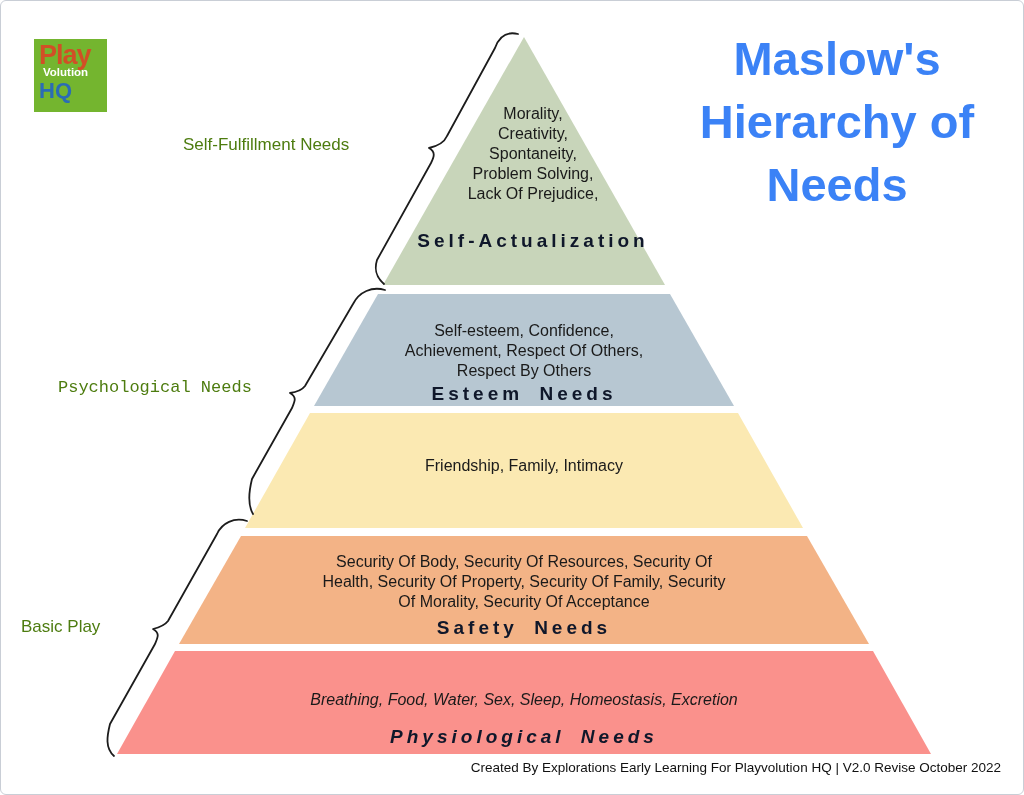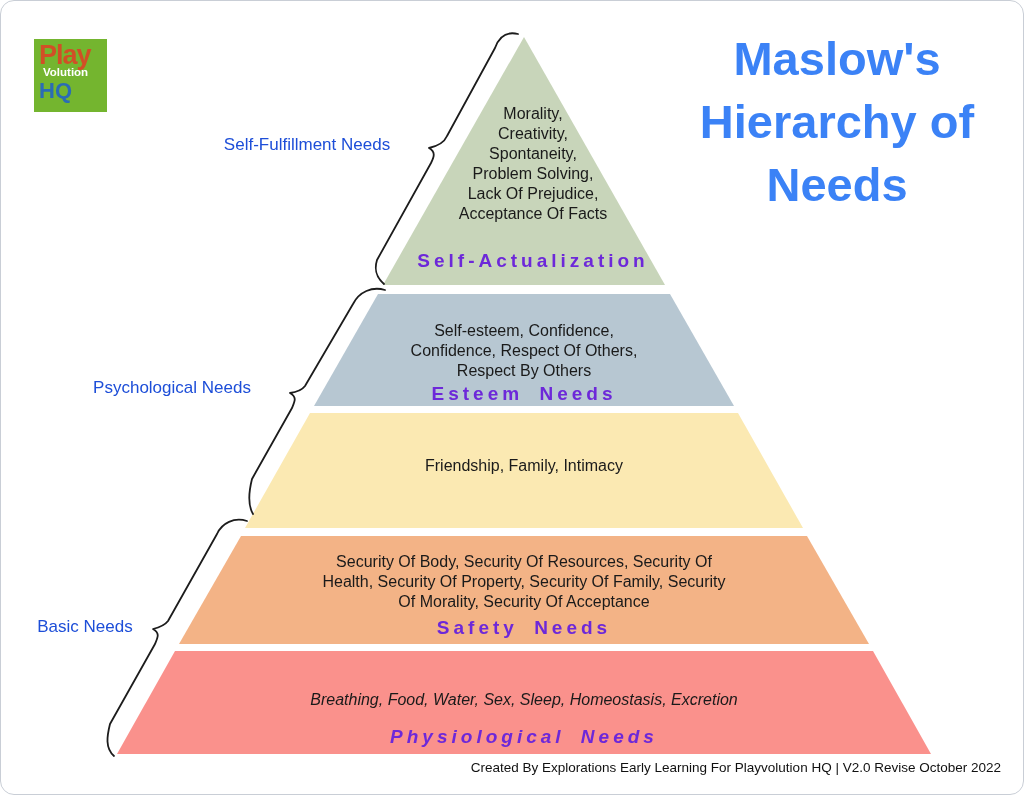--- a/index.html
+++ b/index.html
@@ -5,21 +5,21 @@
   * { margin: 0; padding: 0; box-sizing: border-box; }
   html, body { background: #ffffff; }
   body { font-family: "Liberation Sans", "DejaVu Sans", sans-serif; }
 
   .page {
     position: relative;
     width: 1024px;
     height: 795px;
     background: #ffffff;
     border: 1px solid #c9ced6;
-    border-radius: 14px;
+    border-radius: 6px;
     overflow: hidden;
   }
 
   .pyramid-svg {
     position: absolute;
     left: 0; top: 0;
     width: 1024px; height: 795px;
   }
 
   .brace {
@@ -78,43 +78,43 @@
     font-size: 16px;
     line-height: 20px;
     white-space: nowrap;
   }
   .tier-heading {
     font-size: 19px;
     font-weight: bold;
     letter-spacing: 4px;
     word-spacing: 7px;
     white-space: nowrap;
-    color: #6d28d9;
+    color: #0f172a;
   }
   .tier1-text { left: 392px; top: 103px;  width: 280px; }
   .tier2-text { left: 333px; top: 320px;  width: 380px; }
   .tier3-text { left: 273px; top: 455px;  width: 500px; }
   .tier4-text { left: 233px; top: 551px;  width: 580px; }
   .tier5-text { left: 173px; top: 689px;  width: 700px; font-style: italic; }
   .tier1-text .tier-heading { margin-top: 26px; }
   .tier2-text .tier-heading { margin-top: 2px; }
   .tier3-text .tier-heading { margin-top: 18px; }
   .tier4-text .tier-heading { margin-top: 5px; }
   .tier5-text .tier-heading { margin-top: 16px; }
 
   
   .group-label {
     position: absolute;
     font-size: 17px;
-    color: #1d4ed8;
-    text-align: center;
+    color: #4d7c0f;
+    text-align: left;
     white-space: nowrap;
   }
   .label-self-fulfillment { left: 182px; top: 134px; width: 248px; }
-  .label-psychological    { left: 57px;  top: 377px; width: 228px; }
+  .label-psychological    { left: 57px;  top: 377px; width: 228px; font-family: Liberation Mono, monospace; }
   .label-basic            { left: 20px;  top: 616px; width: 128px; }
 
   
   .footer-credit {
     position: absolute;
     right: 22px; top: 759px;
     font-size: 13.5px;
     color: #111111;
     text-align: left;
   }
@@ -140,38 +140,37 @@
   <div class="logo" style="background-color: rgb(116, 181, 47);">
     <div class="logo-play" style="color: rgb(209, 79, 38);">Play</div>
     <div class="logo-volution" style="color: rgb(255, 255, 255); margin-left: 9px;">Volution</div>
     <div class="logo-hq" style="color: rgb(43, 108, 181);">HQ</div>
   </div>
 
   <h1 class="title">Maslow's Hierarchy of Needs</h1>
 
   <div class="group-label label-self-fulfillment">Self-Fulfillment Needs</div>
   <div class="group-label label-psychological">Psychological Needs</div>
-  <div class="group-label label-basic">Basic Needs</div>
+  <div class="group-label label-basic">Basic Play</div>
 
   <div class="tier-text tier1-text">
     <div class="tier-desc">
       <div>Morality,</div>
       <div>Creativity,</div>
       <div>Spontaneity,</div>
       <div>Problem Solving,</div>
       <div>Lack Of Prejudice,</div>
-      <div>Acceptance Of Facts</div>
     </div>
     <div class="tier-heading">Self-Actualization</div>
   </div>
 
   <div class="tier-text tier2-text">
     <div class="tier-desc">
       <div>Self-esteem, Confidence,</div>
-      <div>Confidence, Respect Of Others,</div>
+      <div>Achievement, Respect Of Others,</div>
       <div>Respect By Others</div>
     </div>
     <div class="tier-heading">Esteem Needs</div>
   </div>
 
   <div class="tier-text tier3-text">
     <div class="tier-desc">
       <div>Friendship, Family, Intimacy</div>
     </div>
   </div>

